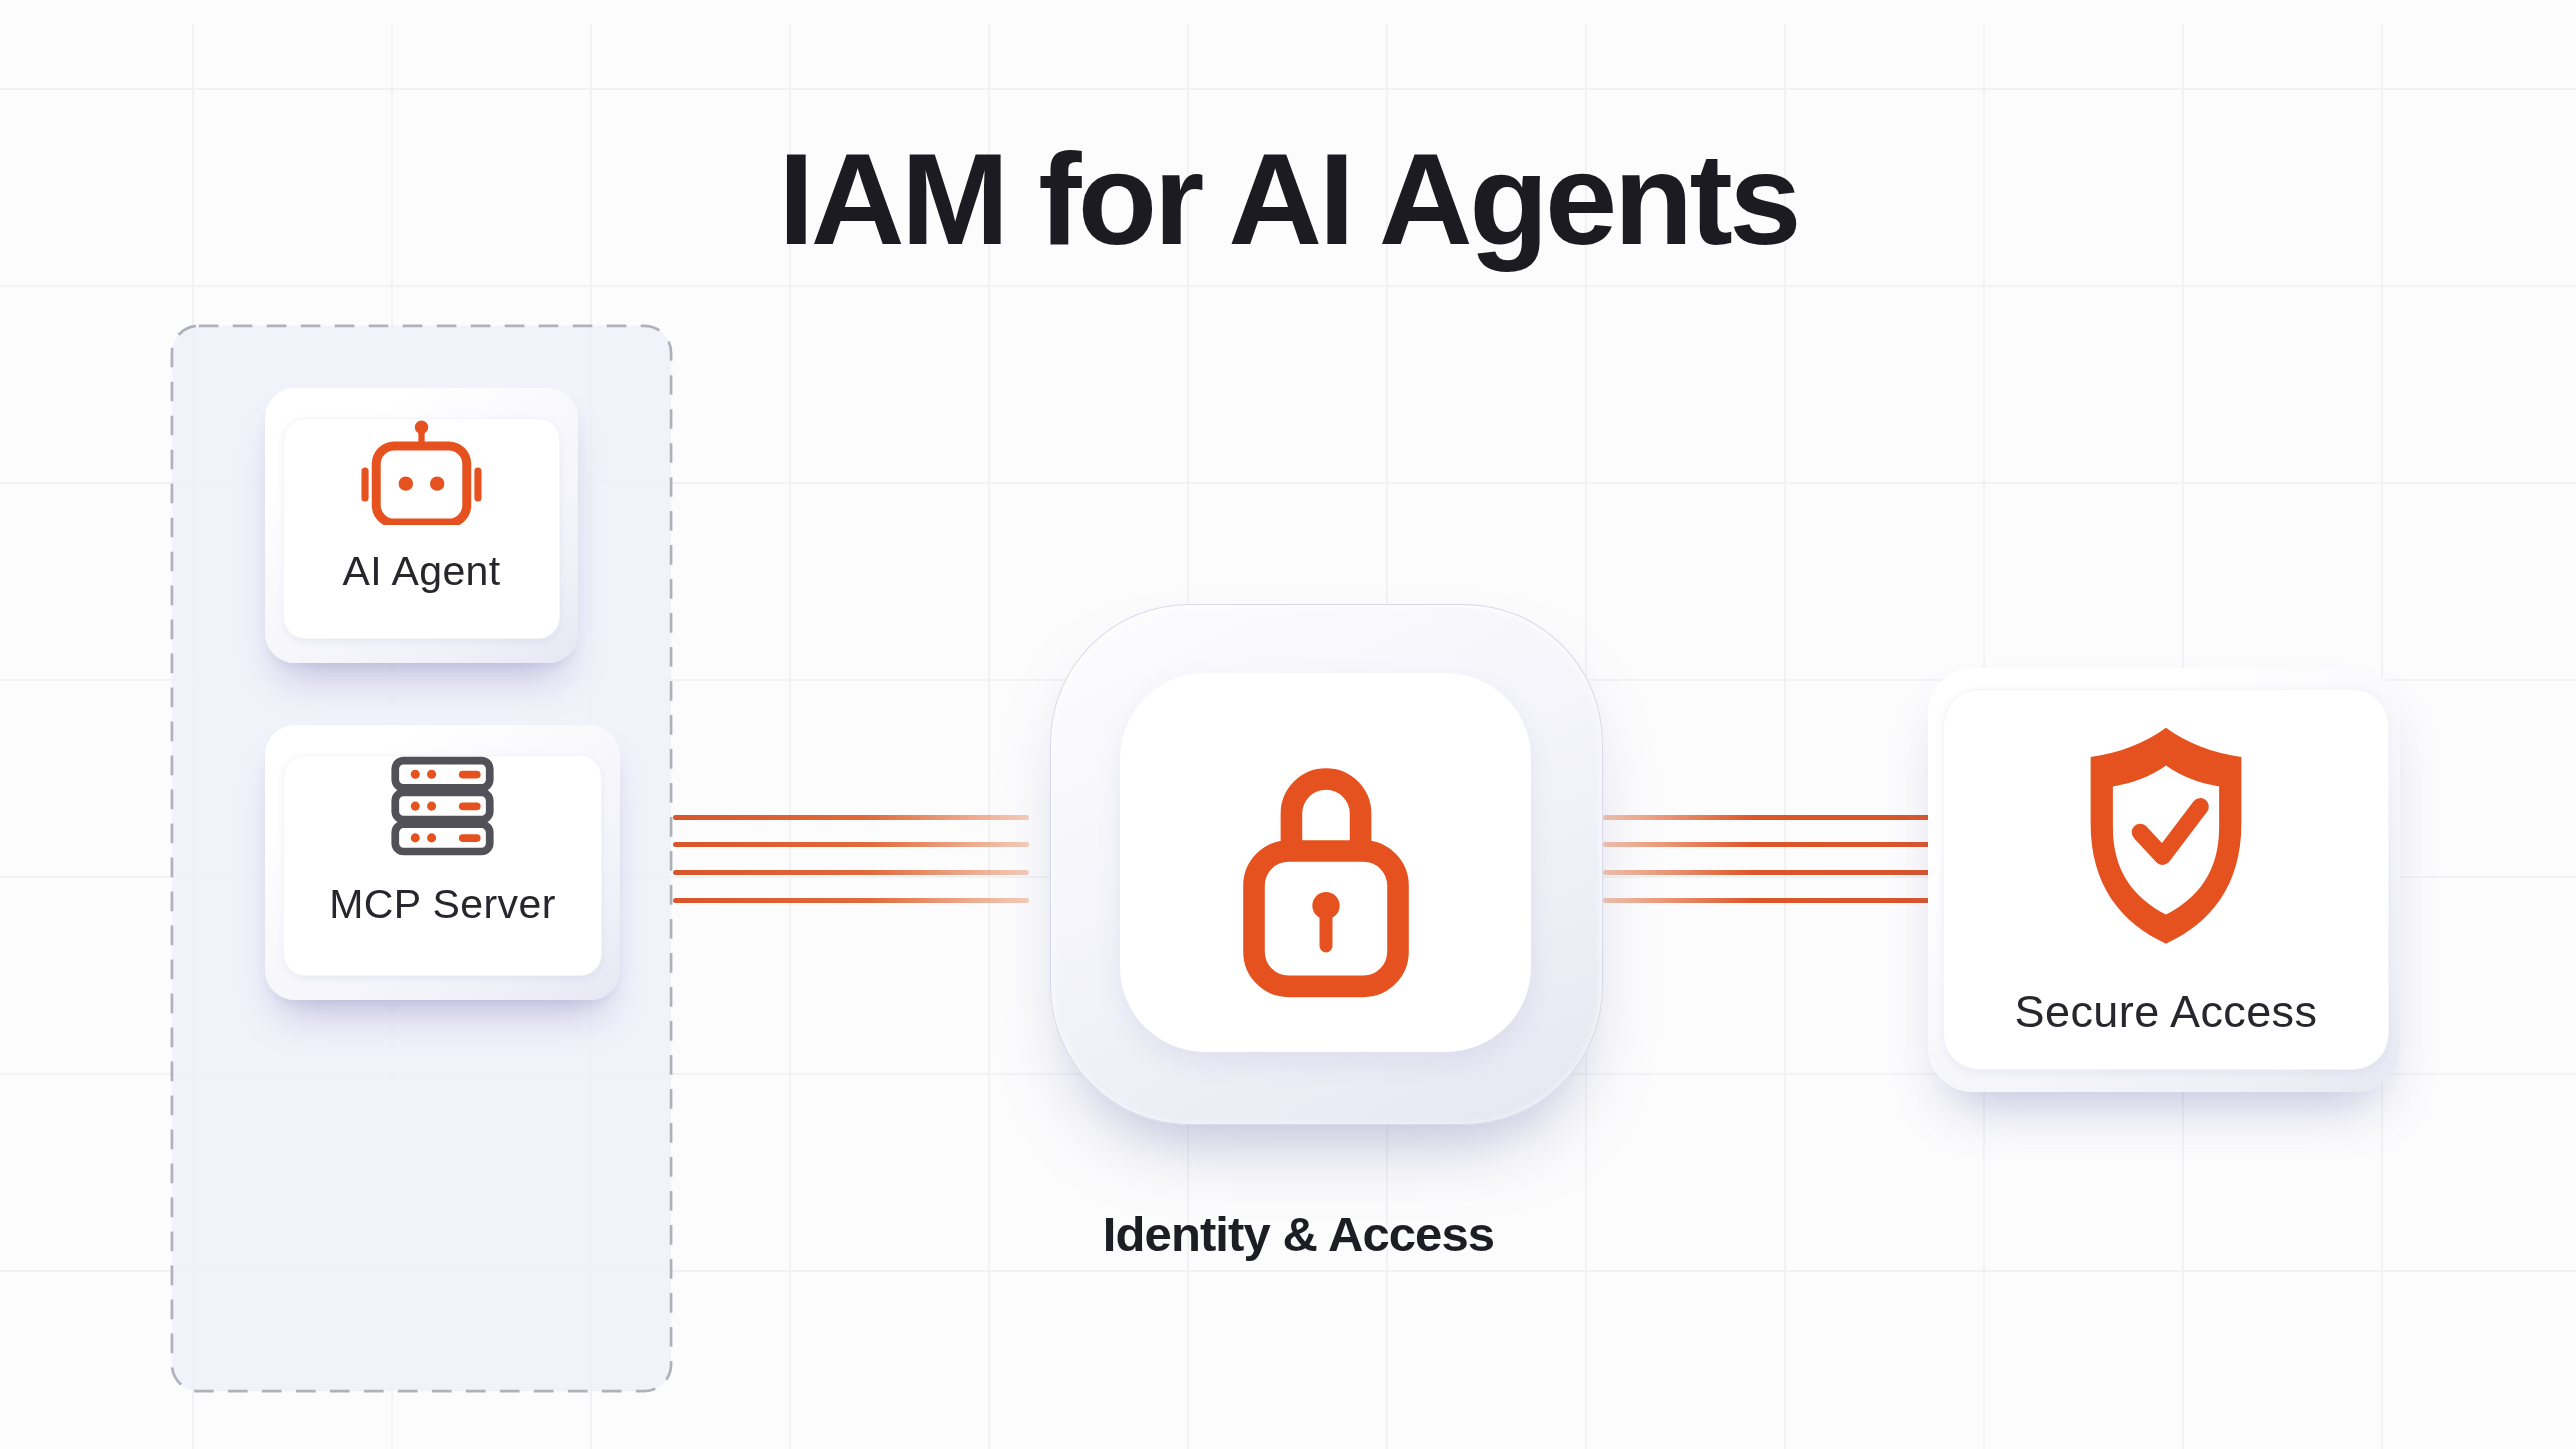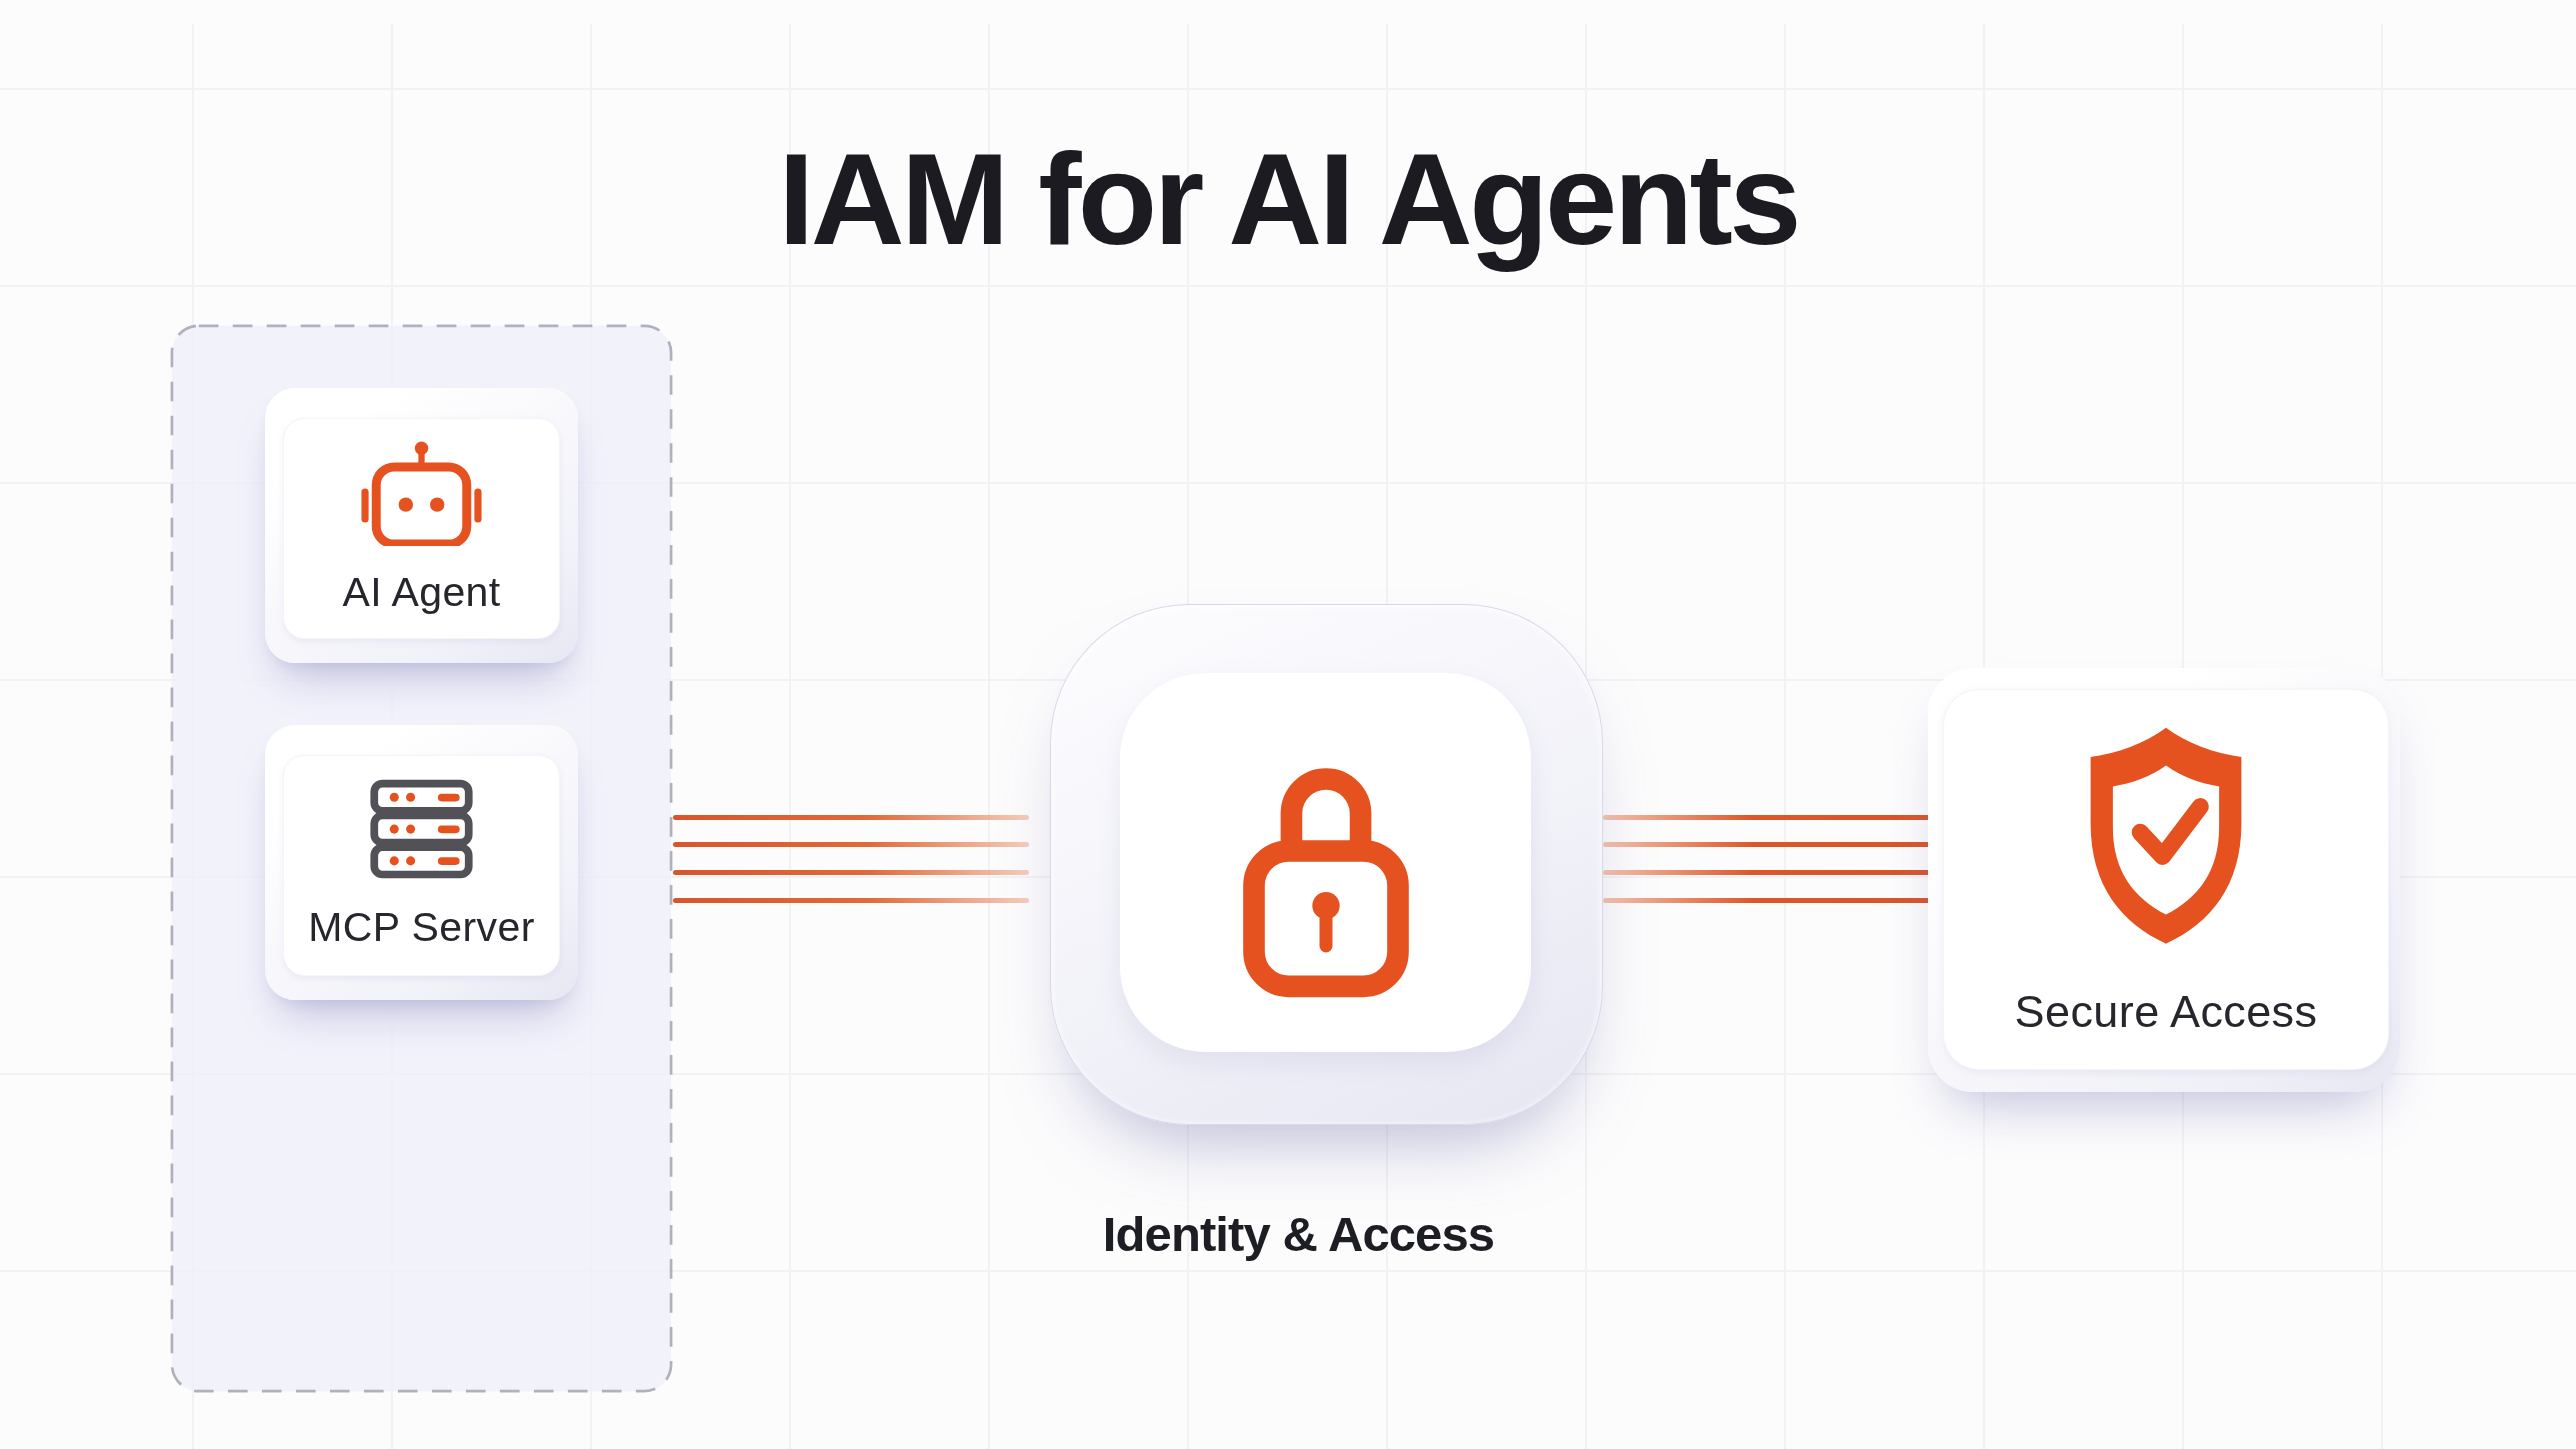--- a/index.html
+++ b/index.html
@@ -25,26 +25,26 @@
   
   .panel{left:170px;top:300px;width:503px;height:1069px;}
   .panel-svg{position:absolute;inset:0;}
 
   
   .pedestal{
     left:95px;width:313px;height:275px;border-radius:30px;
     background:linear-gradient(145deg,#ffffff 20%,#f1f1f9 78%,#e7e7f3 100%);
     box-shadow:0 27px 40px -16px rgba(110,110,175,.40),0 7.2px 14.3px -5.4px rgba(110,110,175,.14);
   }
-  .pedestal.p1{top:64px;} .pedestal.p2{top:401px;} .pedestal.p3{top:729px;}
+  .pedestal.p1{top:64px;} .pedestal.p2{top:401px;padding-left:42px;} .pedestal.p3{top:729px;}
   .card{
     position:absolute;left:18px;top:29.5px;right:18px;bottom:24px;
     background:#ffffff;border-radius:21.5px;border:0.9px solid #f4f4f9;
     box-shadow:0 2.7px 7.2px rgba(130,130,190,.10);
-    display:flex;flex-direction:column;align-items:center;justify-content:center;gap:23px;
+    display:flex;flex-direction:column;align-items:center;justify-content:flex-start;gap:23px;
   }
   .card-label{font-size:41px;font-weight:500;color:#26262c;letter-spacing:0.4px;}
 
   
   .line{height:4.5px;border-radius:2.7px;}
   .line.left{left:673px;width:356px;
     background:linear-gradient(90deg,#d8552b 0%,#e06a3a 55%,rgba(236,150,110,.45) 100%);}
   .line.right{left:1603px;width:335px;
     background:linear-gradient(90deg,rgba(236,150,110,.55) 0%,#dc5628 45%,#d8552b 100%);}
   .ly1{top:791px;} .ly2{top:818px;} .ly3{top:846px;} .ly4{top:874px;}

